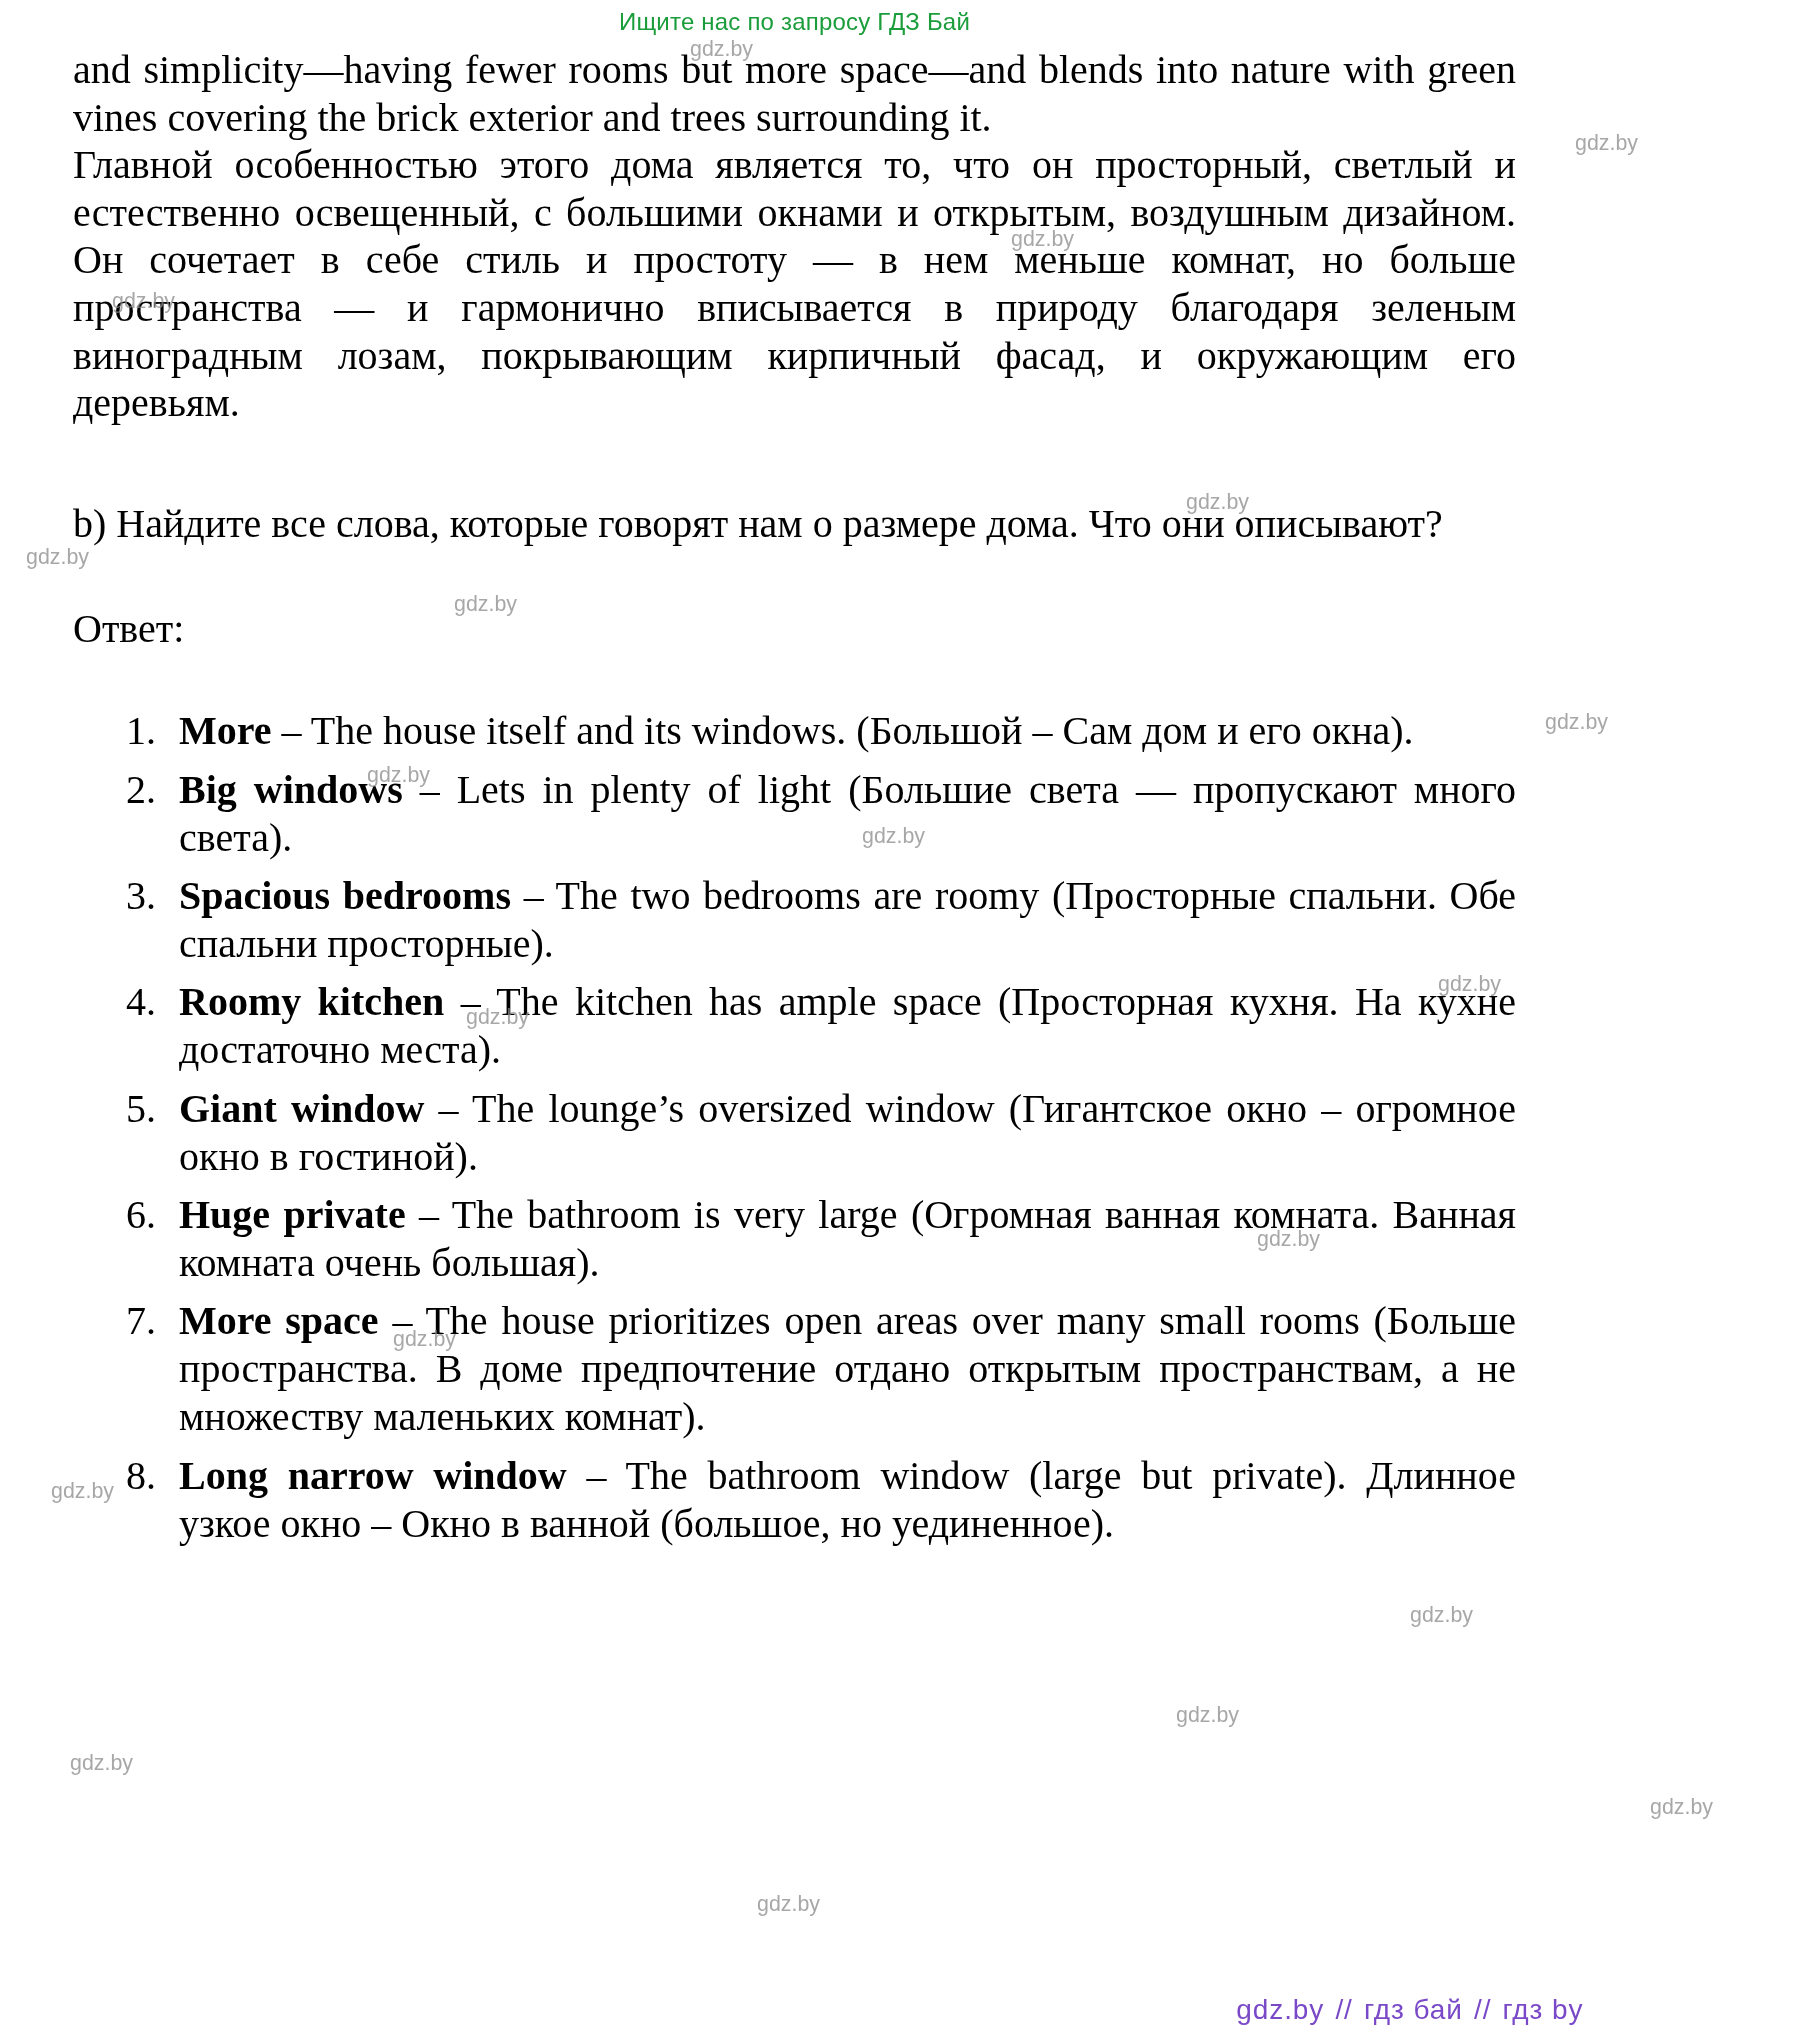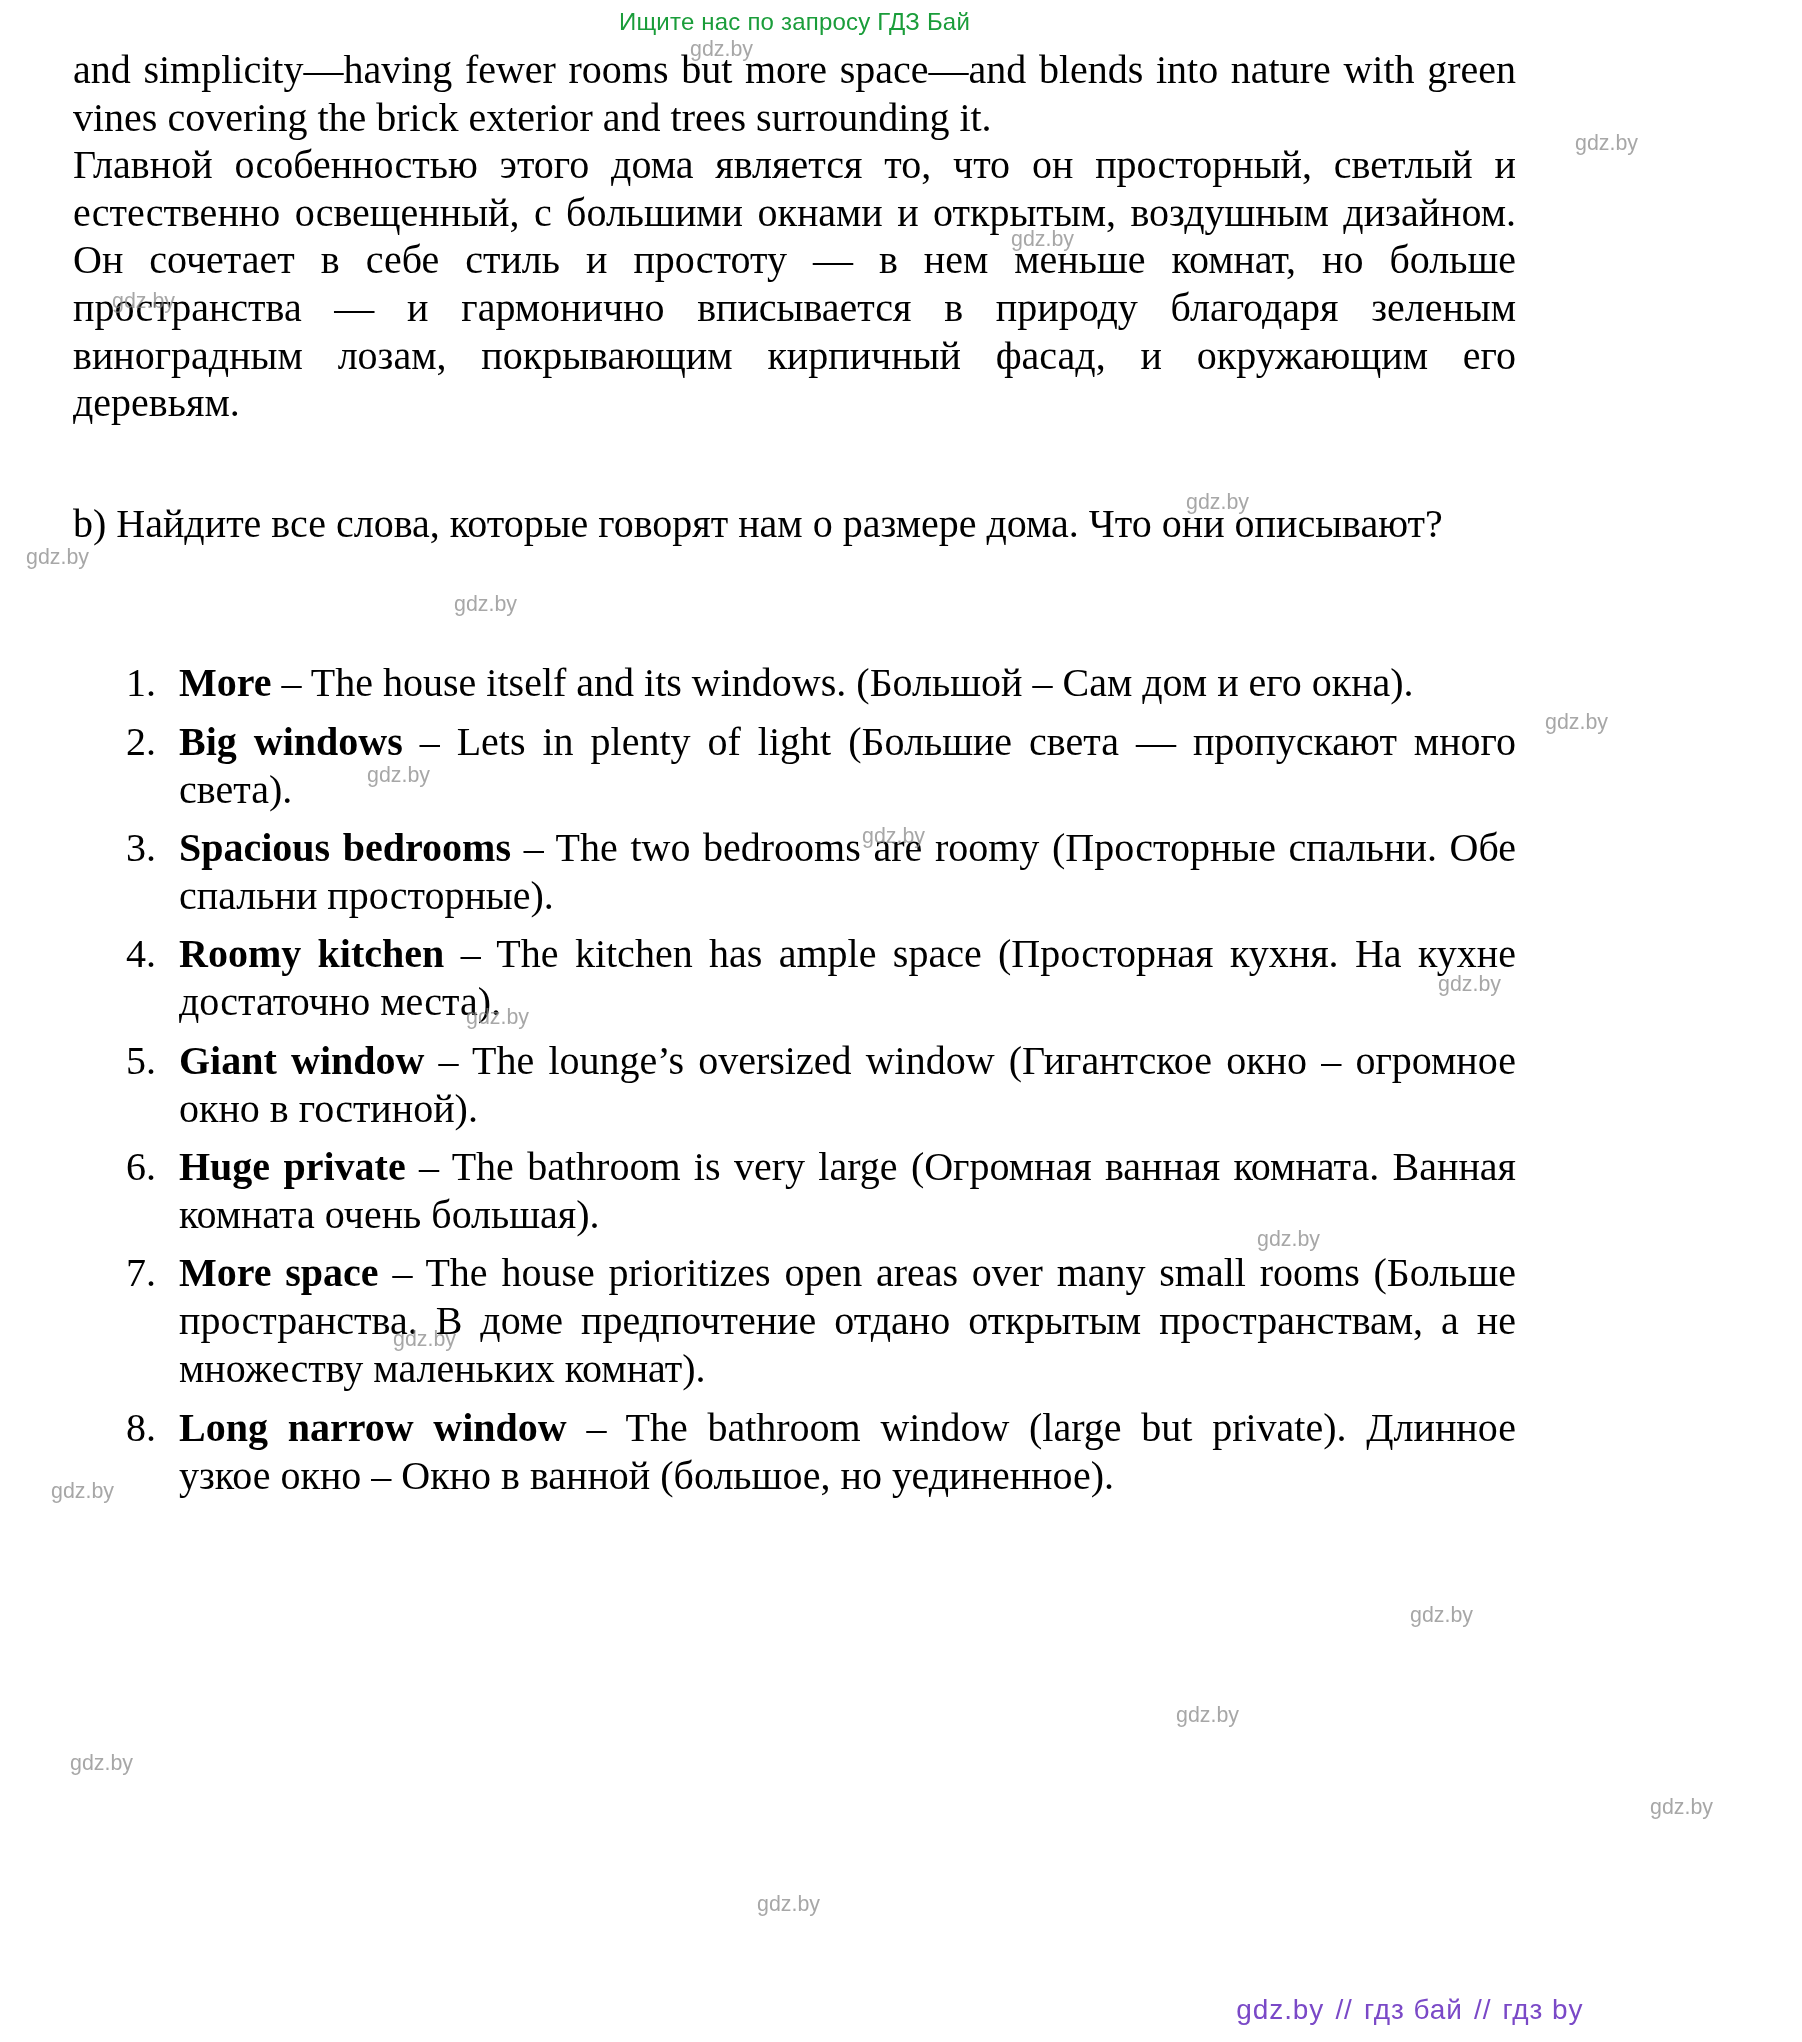--- a/index.html
+++ b/index.html
@@ -99,20 +99,21 @@
   <p class="para first">and simplicity—having fewer rooms but more space—and blends into nature with green vines covering the brick exterior and trees surrounding it.</p>
 
   <p class="para">Главной особенностью этого дома является то, что он просторный, светлый и естественно освещенный, с большими окнами и открытым, воздушным дизайном. Он сочетает в себе стиль и простоту — в нем меньше комнат, но больше пространства — и гармонично вписывается в природу благодаря зеленым виноградным лозам, покрывающим кирпичный фасад, и окружающим его деревьям.</p>
 
   <div class="block-gap-1"></div>
 
   <p class="para">b) Найдите все слова, которые говорят нам о размере дома. Что они описывают?</p>
 
   <div class="block-gap-2"></div>
 
+  <div class="answer-label">Ответ:</div>
 
   <div class="block-gap-3"></div>
 
   <ol class="answers">
     <li>
       <span class="term">More</span><span> – The house itself and its windows. (Большой – Сам дом и его окна).</span>
     </li>
     <li>
       <span class="term">Big windows</span><span> – Lets in plenty of light (Большие света — пропускают много света).</span>
     </li>

